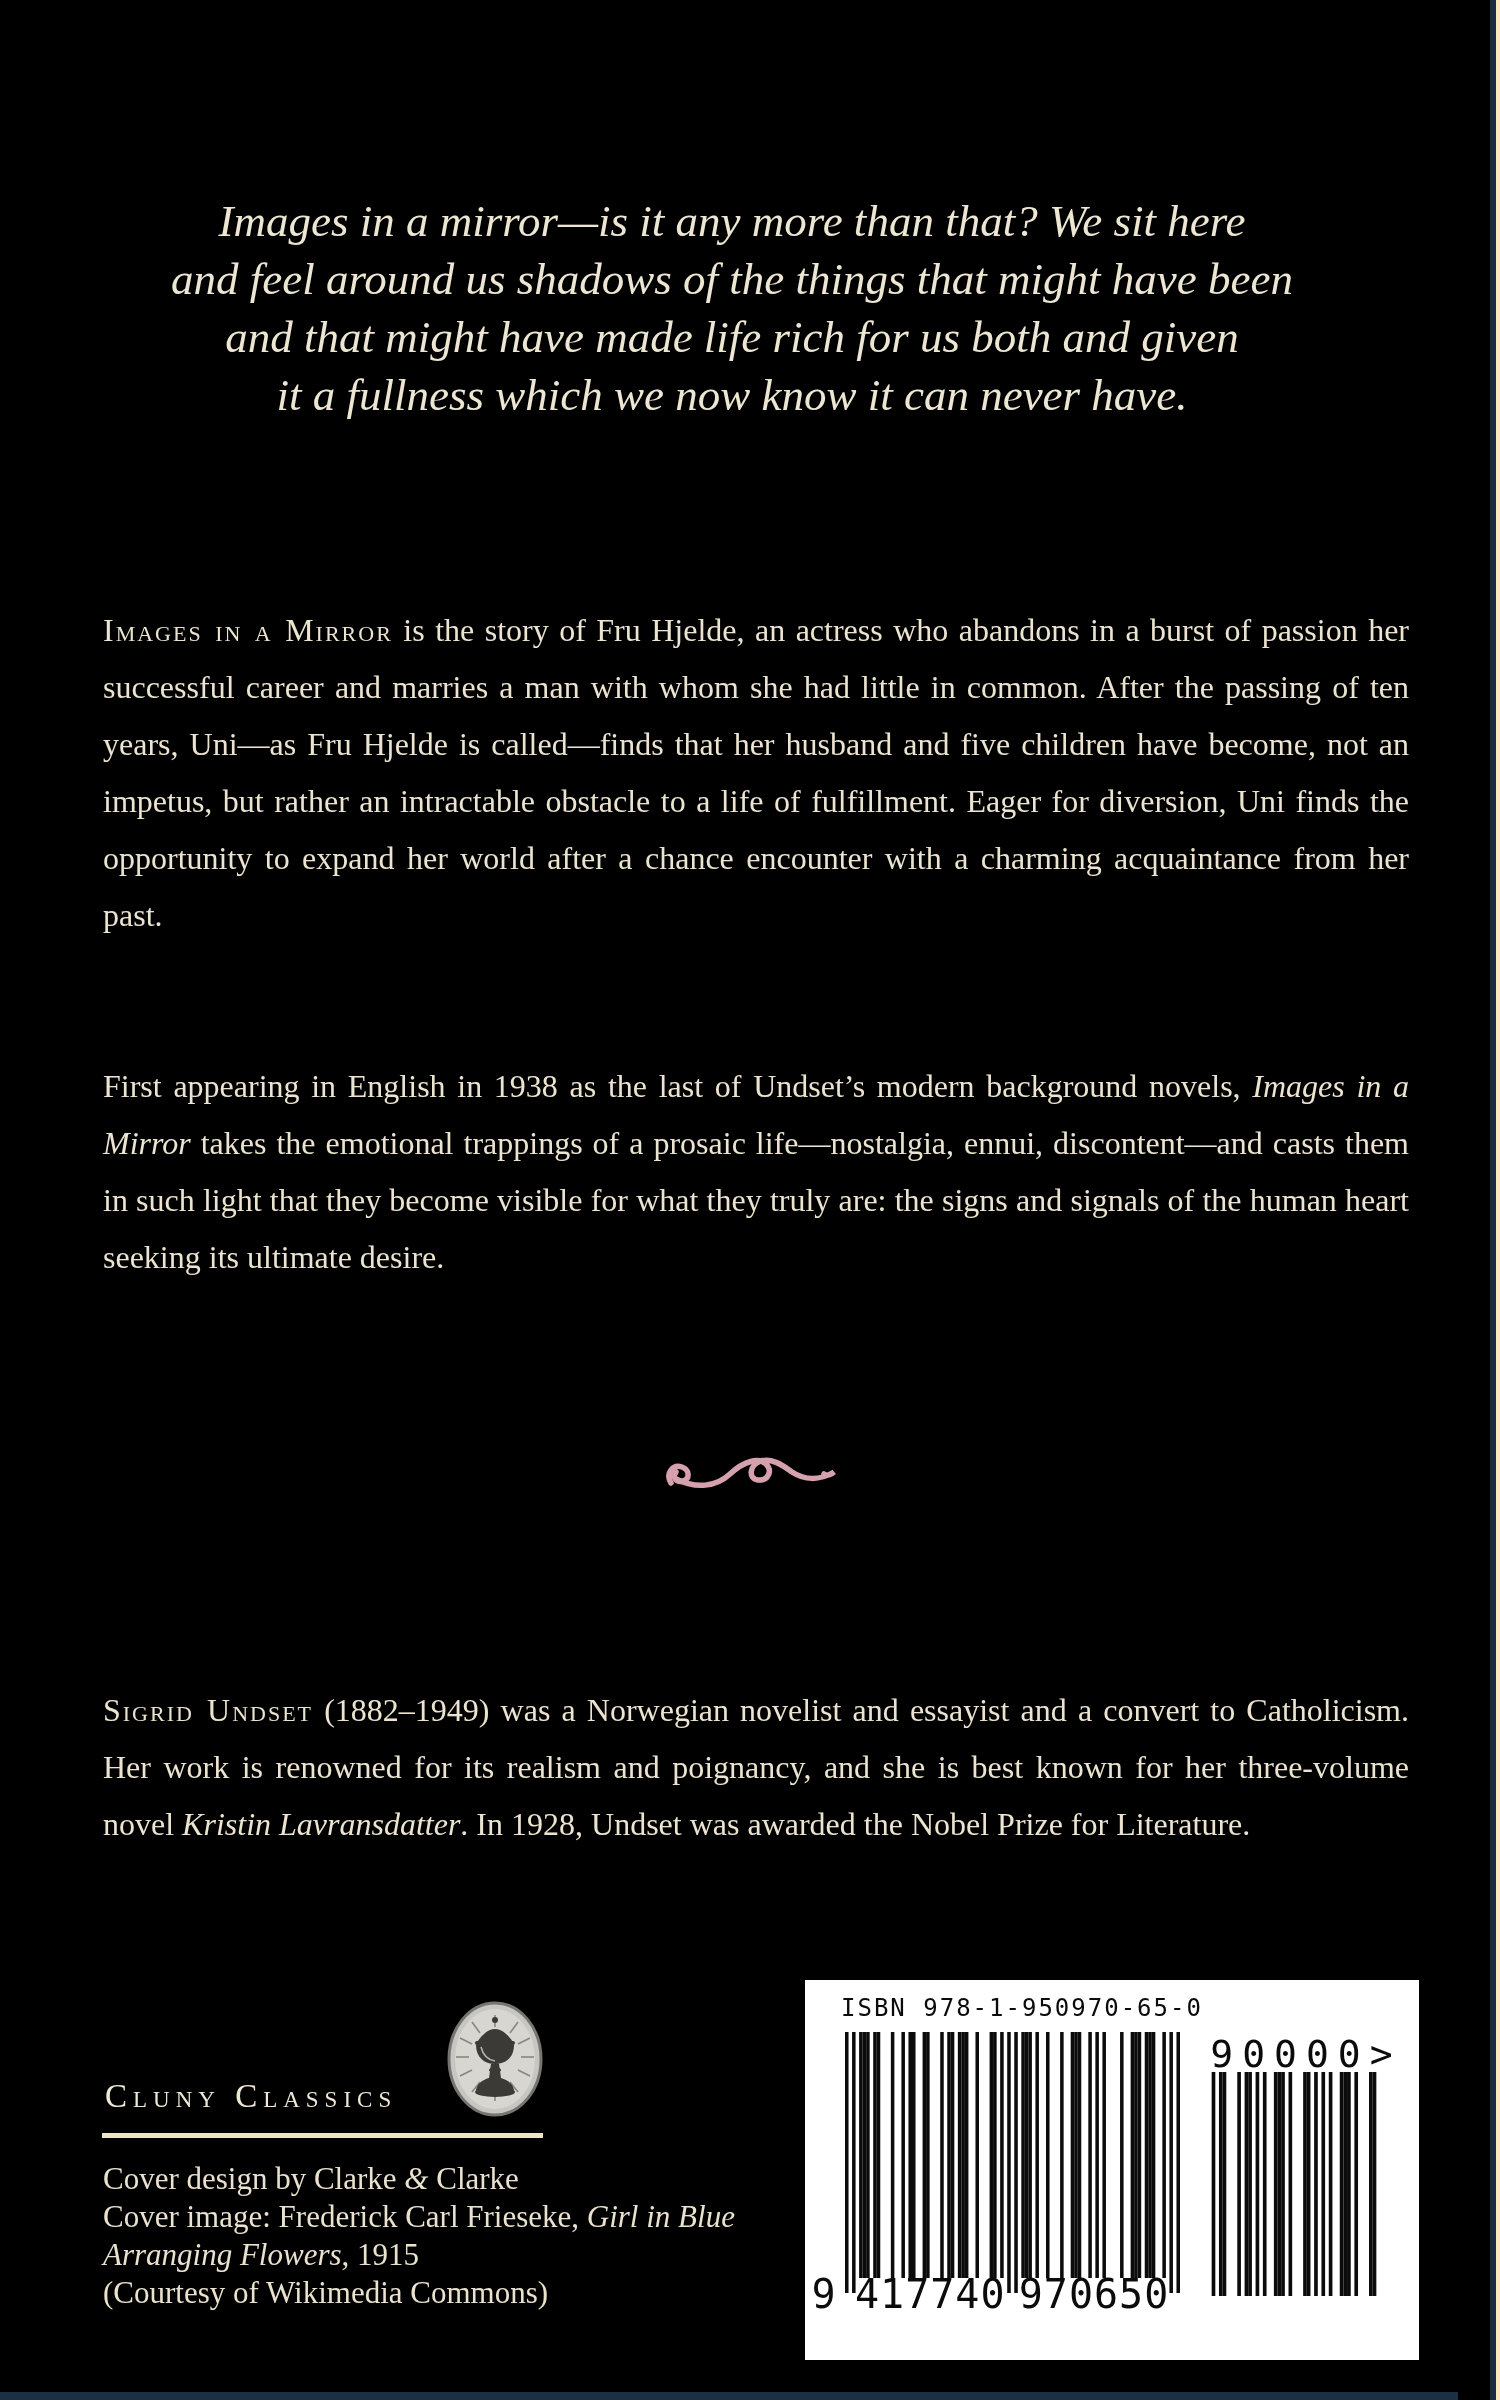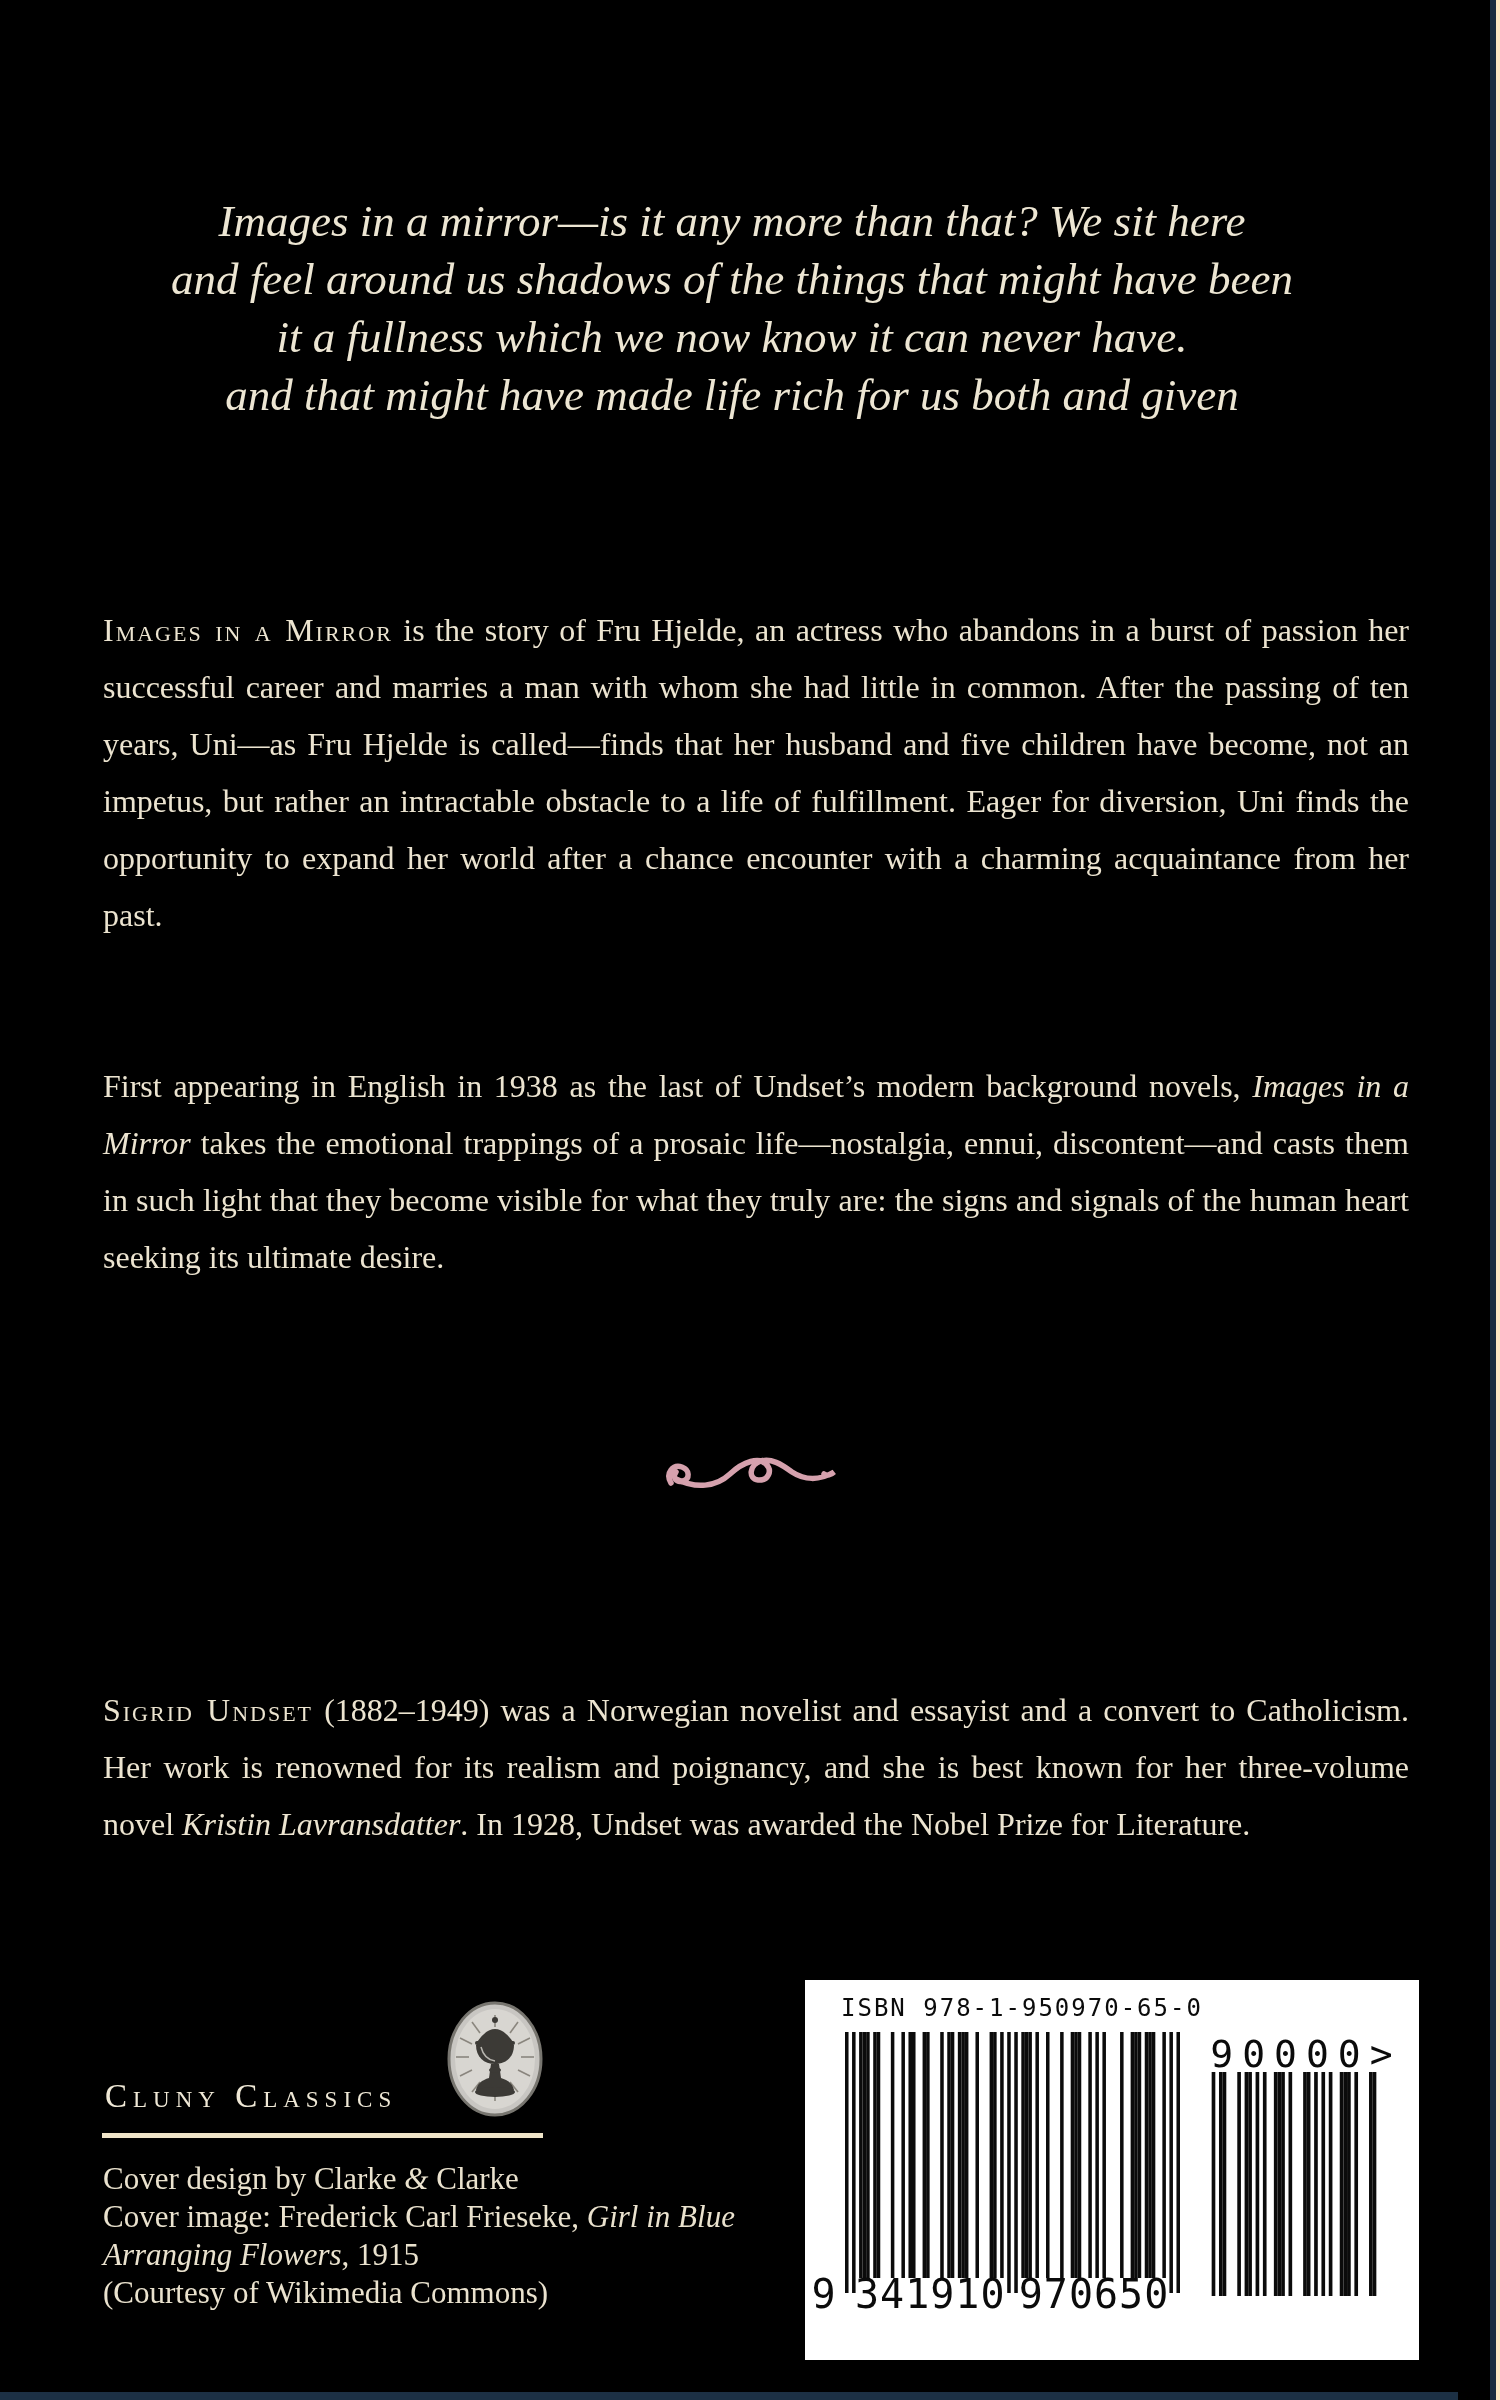--- a/index.html
+++ b/index.html
@@ -61,22 +61,22 @@
   .ean5{position:absolute;left:403px;top:92px;width:172px;height:224px;}
 </style>
 </head>
 <body>
 
 <div class="cover">
 
   <div class="epigraph">
     <div>Images in a mirror—is it any more than that? We sit here</div>
     <div>and feel around us shadows of the things that might have been</div>
+    <div>and that might have made life rich for us both and given</div>
     <div>it a fullness which we now know it can never have.</div>
-    <div>and that might have made life rich for us both and given</div>
   </div>
 
   <p class="body-par p1"><span class="seg-sc">Images in a Mirror</span><span> is the story of Fru Hjelde, an actress who abandons in a burst of passion her successful career and marries a man with whom she had little in common. After the passing of ten years, Uni—as Fru Hjelde is called—finds that her husband and five children have become, not an impetus, but rather an intractable obstacle to a life of fulfillment. Eager for diversion, Uni finds the opportunity to expand her world after a chance encounter with a charming acquaintance from her past.</span></p>
   <p class="body-par p2"><span>First appearing in English in 1938 as the last of Undset’s modern background novels, </span><span class="seg-i">Images in a Mirror</span><span> takes the emotional trappings of a prosaic life—nostalgia, ennui, discontent—and casts them in such light that they become visible for what they truly are: the signs and signals of the human heart seeking its ultimate desire.</span></p>
 
   <svg class="flourish" viewBox="0 0 180 58">
     <g fill="none" stroke="#D5A1AD" stroke-width="5.5" stroke-linecap="round">
       <path d="M9 37 C3 27 11 18 20 21 C28 24 28 33 21 35 C14 37 10 31 14 26"></path>
       <path d="M14 33 C34 43 54 41 68 28 C82 15 97 11 104 18 C111 25 106 35 96 34 C86 33 87 19 99 15 C109 12 119 18 130 26 C142 34 157 35 172 26 C169 29 165 30 162 28"></path>
     </g>
@@ -170,21 +170,21 @@
         <rect x="82" y="0" width="1" height="82"></rect>
         <rect x="83" y="0" width="1" height="82"></rect>
         <rect x="85" y="0" width="1" height="82"></rect>
         <rect x="86" y="0" width="1" height="82"></rect>
         <rect x="87" y="0" width="1" height="82"></rect>
         <rect x="90" y="0" width="1" height="82"></rect>
         <rect x="92" y="0" width="1" height="87"></rect>
         <rect x="94" y="0" width="1" height="87"></rect>
       </svg>
     <div class="digit digit-lead">9</div>
-    <div class="digit digit-g1">341910</div>
+    <div class="digit digit-g1">417740</div>
     <div class="digit digit-g2">970650</div>
     <div class="price-code">90000&gt;</div>
     <svg class="ean5" viewBox="0 0 47 75" preserveAspectRatio="none">
         <rect x="1" y="0" width="1" height="75"></rect>
         <rect x="3" y="0" width="1" height="75"></rect>
         <rect x="4" y="0" width="1" height="75"></rect>
         <rect x="8" y="0" width="1" height="75"></rect>
         <rect x="10" y="0" width="1" height="75"></rect>
         <rect x="11" y="0" width="1" height="75"></rect>
         <rect x="13" y="0" width="1" height="75"></rect>

